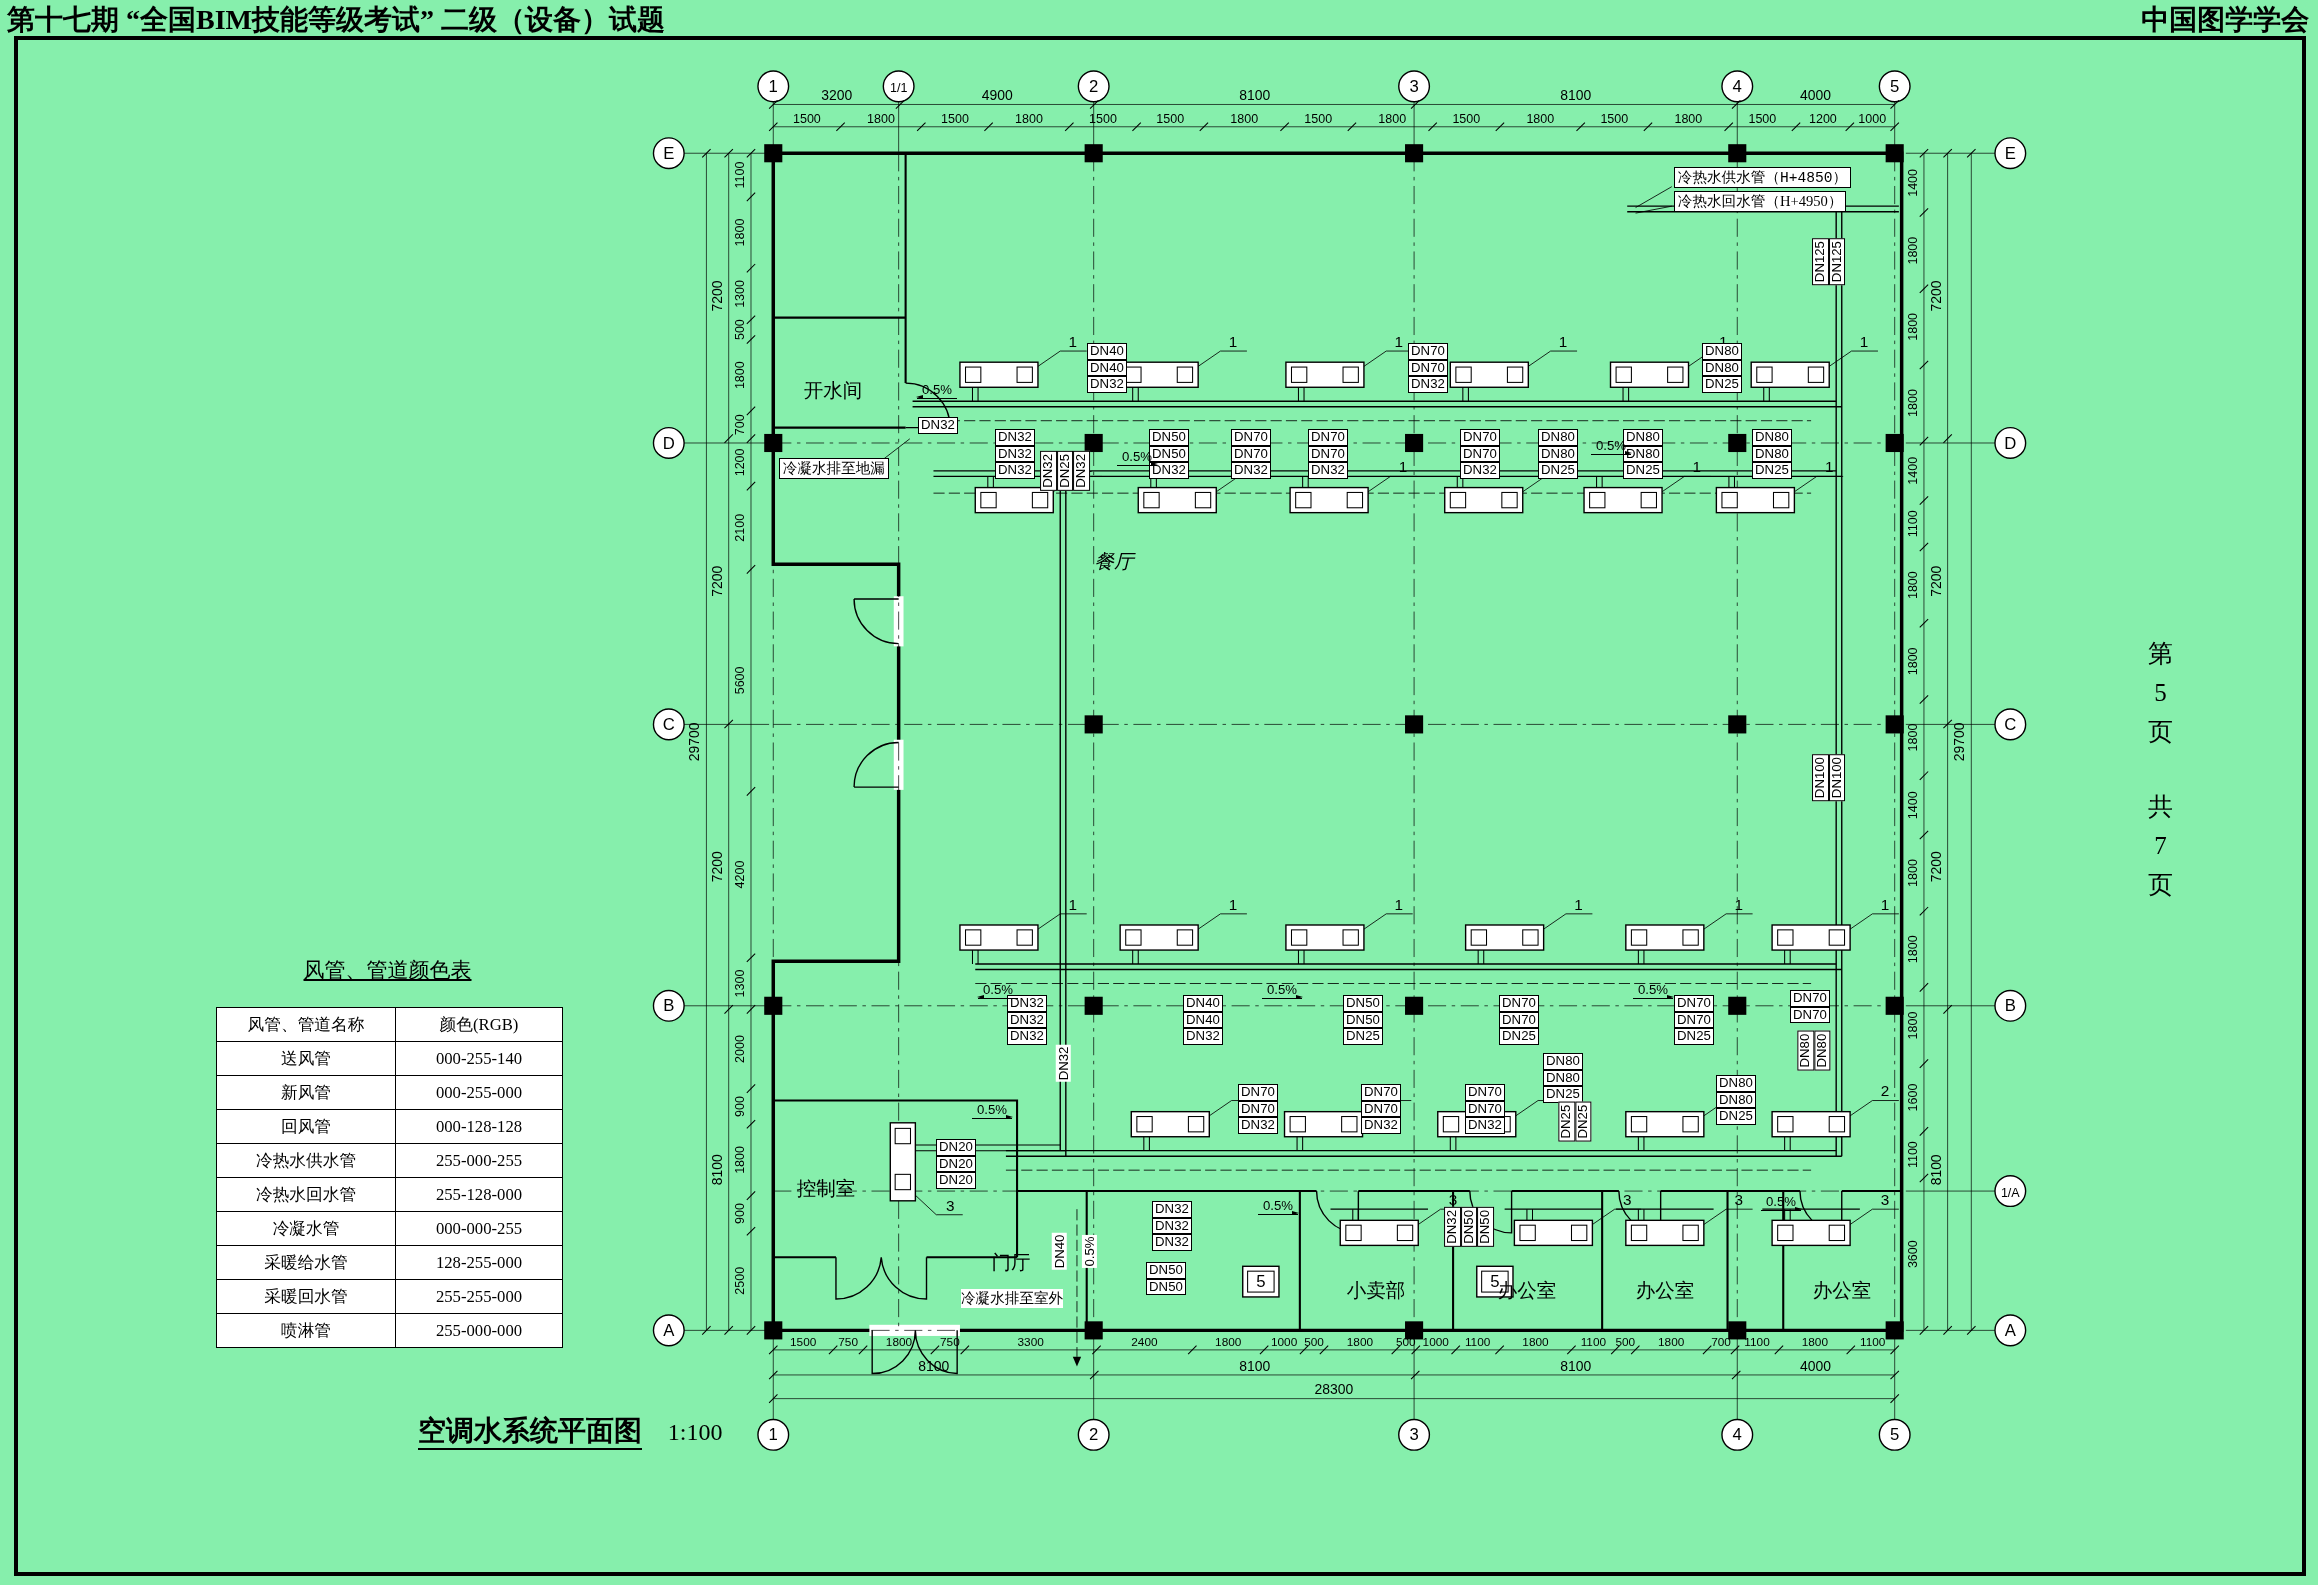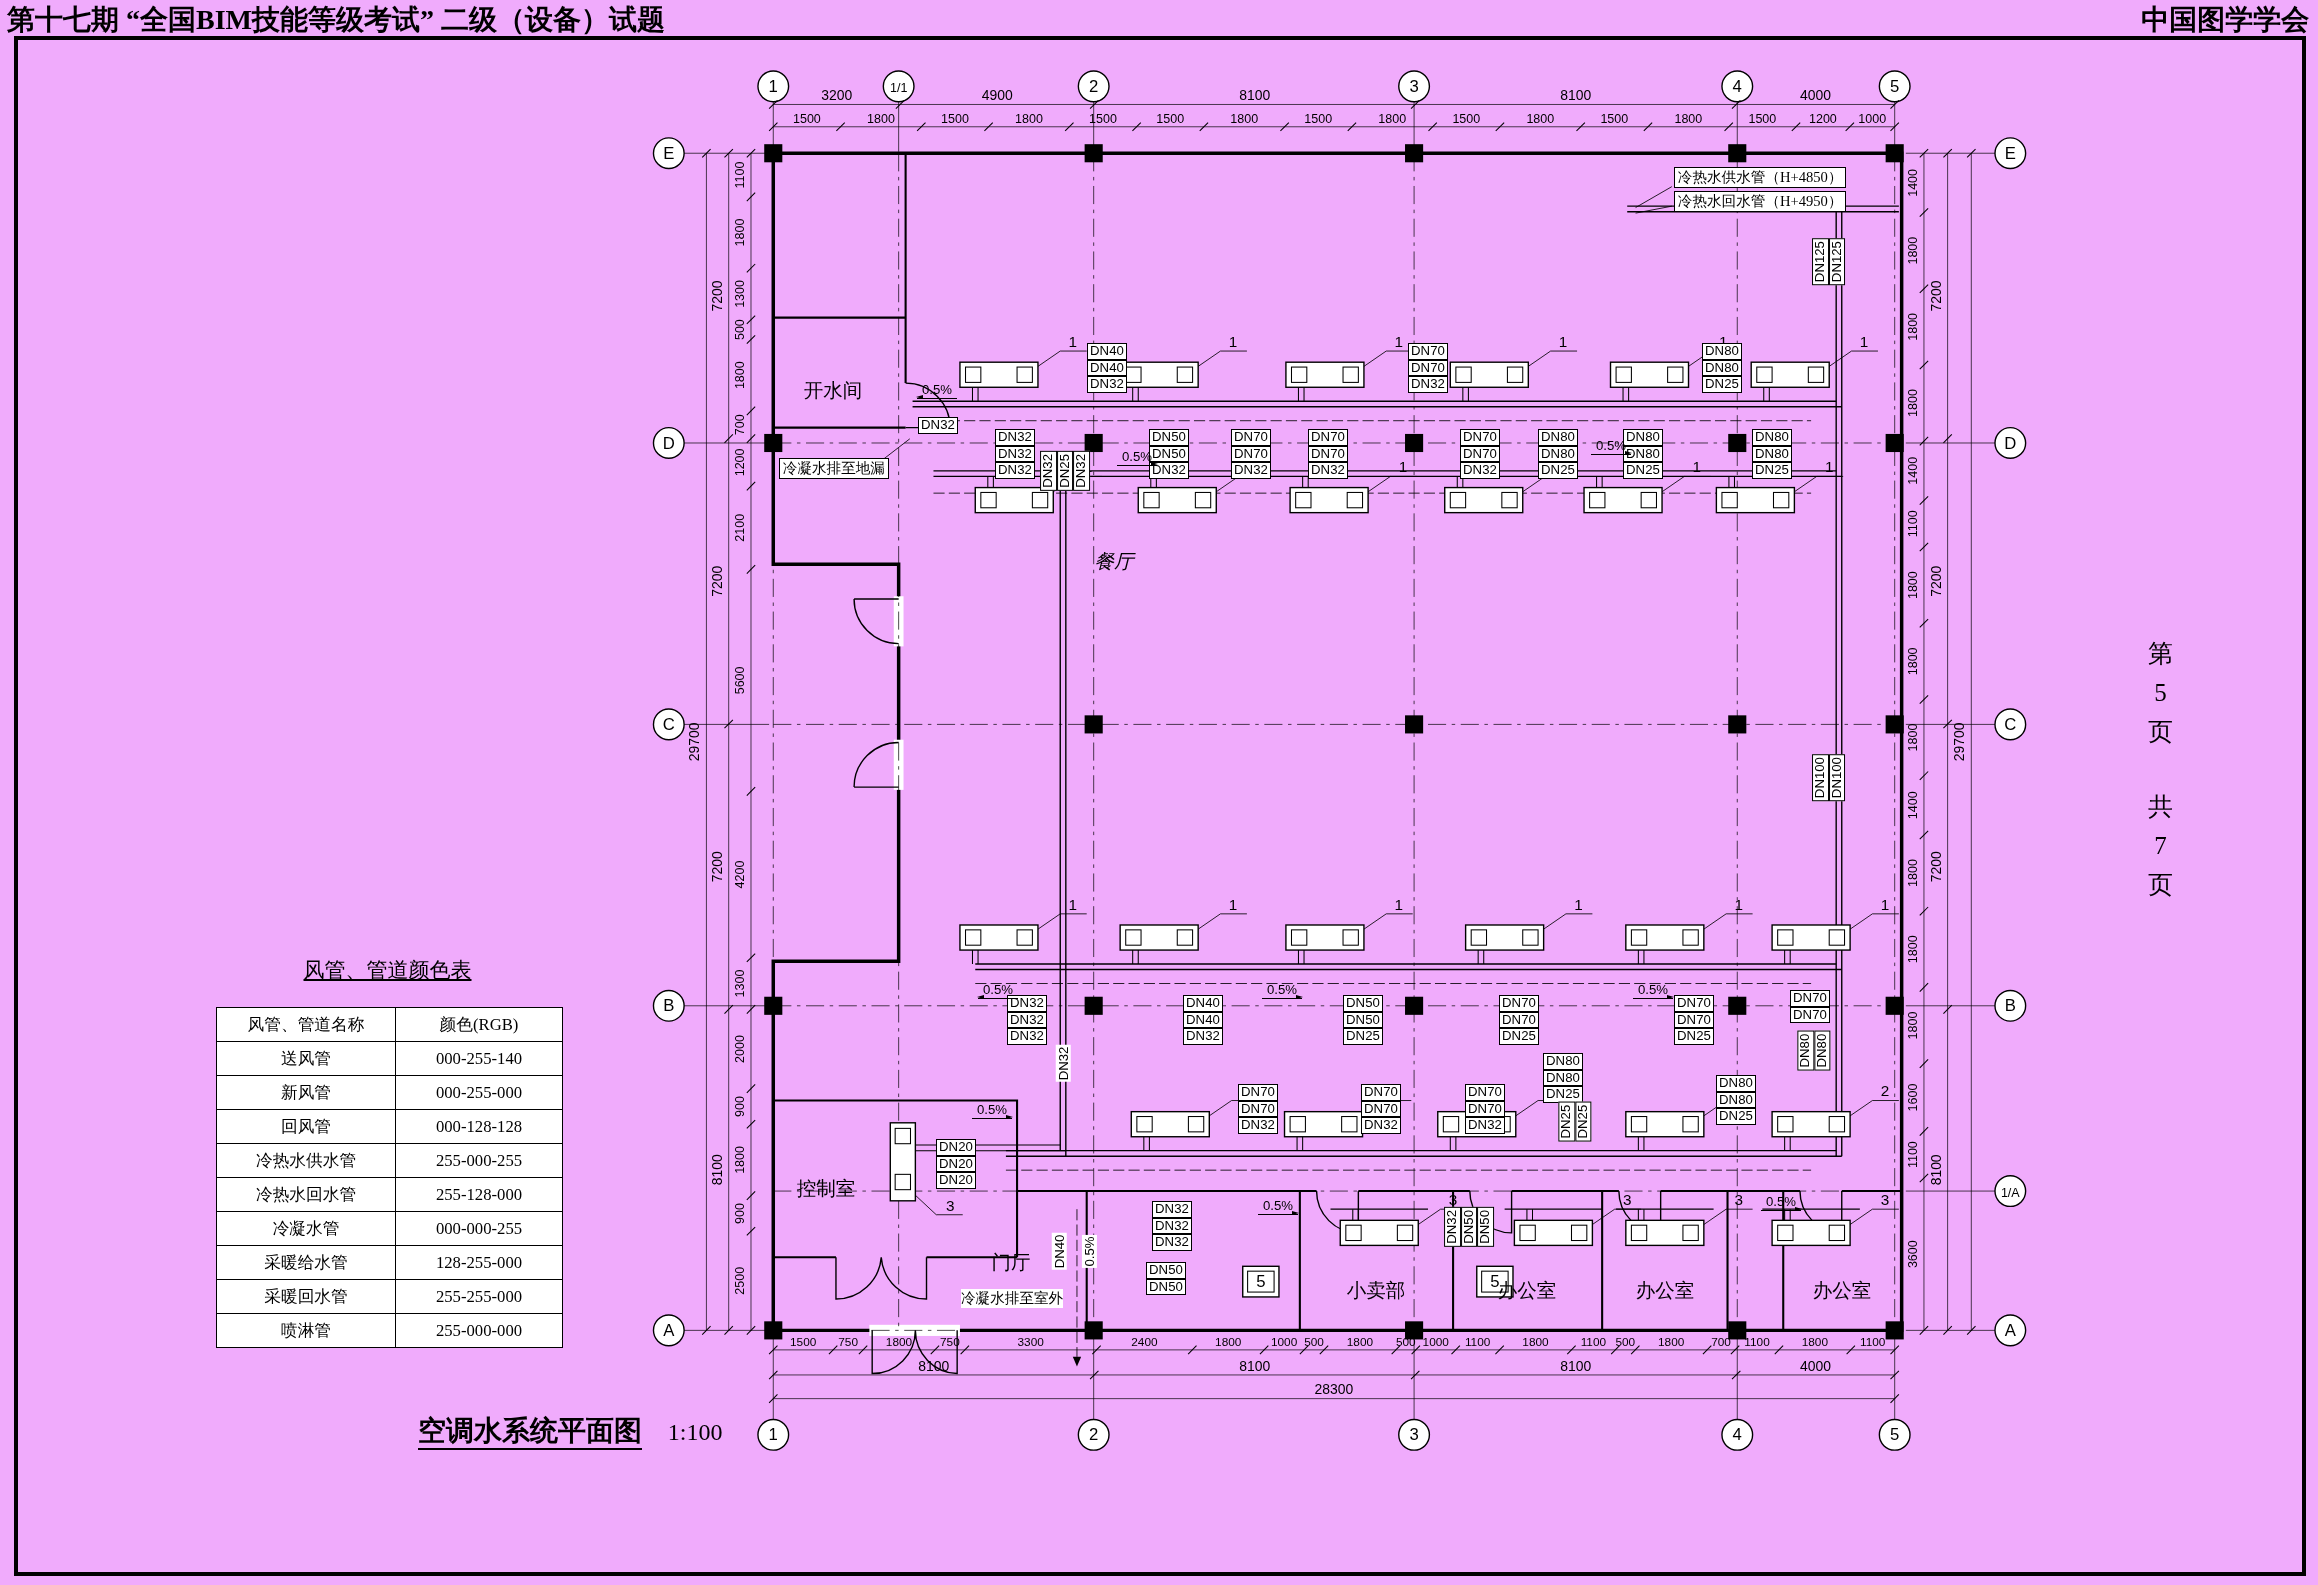--- a/index.html
+++ b/index.html
@@ -1,16 +1,16 @@
 <!DOCTYPE html>
 <html style="font-size:11px"><head>
 <meta charset="utf-8">
 <style>
   html,body{margin:0;padding:0;background:#9a9a9a;}
-  #page{position:relative;width:2319px;height:1586px;background:#f0abfc;color:#000;
+  #page{position:relative;width:2319px;height:1586px;background:#86efac;color:#000;
         font-family:"Liberation Serif","DejaVu Serif",serif;overflow:hidden;}
   .hdr{position:absolute;top:1.4px;font-size:28px;font-weight:600;white-space:nowrap;}
   .hdr.left{left:7px;}
   .hdr.right{right:9.8px;}
   #border{position:absolute;left:14px;top:36px;width:2284px;height:1532px;border:4.2px solid #000;}
   #pageinfo{position:absolute;left:2144px;top:634px;width:33px;text-align:center;
             font-size:25px;line-height:39px;}
   #pageinfo .gap{height:36px;}
   #plan-svg{position:absolute;left:0;top:0;}
   #overlay{position:absolute;left:0;top:0;width:2319px;height:1586px;}
@@ -640,21 +640,21 @@
 
   <div id="overlay">
       <div class="room-label" style="left: 833px; top: 390px;">开水间</div>
       <div class="room-label" style="left: 1114px; top: 561px; font-style: italic;">餐厅</div>
       <div class="room-label" style="left: 826px; top: 1188px;">控制室</div>
       <div class="room-label" style="left: 1011px; top: 1262px;">门厅</div>
       <div class="room-label" style="left: 1376px; top: 1290px;">小卖部</div>
       <div class="room-label" style="left: 1527px; top: 1290px;">办公室</div>
       <div class="room-label" style="left: 1665px; top: 1290px;">办公室</div>
       <div class="room-label" style="left: 1842px; top: 1290px;">办公室</div>
-      <div class="anno boxed" style="left: 1674px; top: 167px;">冷热水供水管（H+4850）</div>
+      <div class="anno boxed" style="left: 1674px; top: 167px; font-family: Liberation Mono, monospace;">冷热水供水管（H+4850）</div>
       <div class="anno boxed" style="left: 1674px; top: 191px;">冷热水回水管（H+4950）</div>
       <div class="anno boxed" style="left: 779px; top: 458px;">冷凝水排至地漏</div>
       <div class="anno" style="left: 961px; top: 1289px;">冷凝水排至室外</div>
       <div class="plabel" style="left: 1087px; top: 343px;">
         <div class="ln">DN40</div>
         <div class="ln">DN40</div>
         <div class="ln">DN32</div>
       </div>
       <div class="plabel" style="left: 1408px; top: 343px;">
         <div class="ln">DN70</div>

